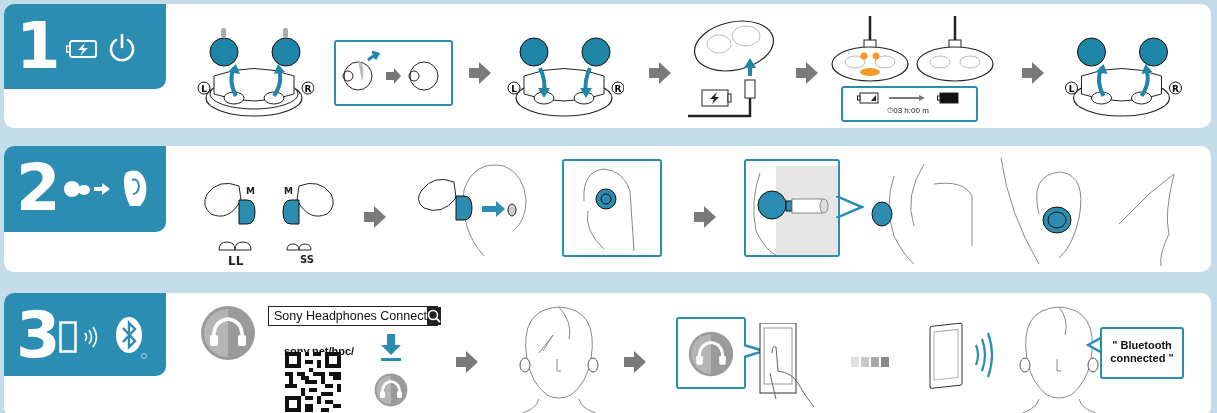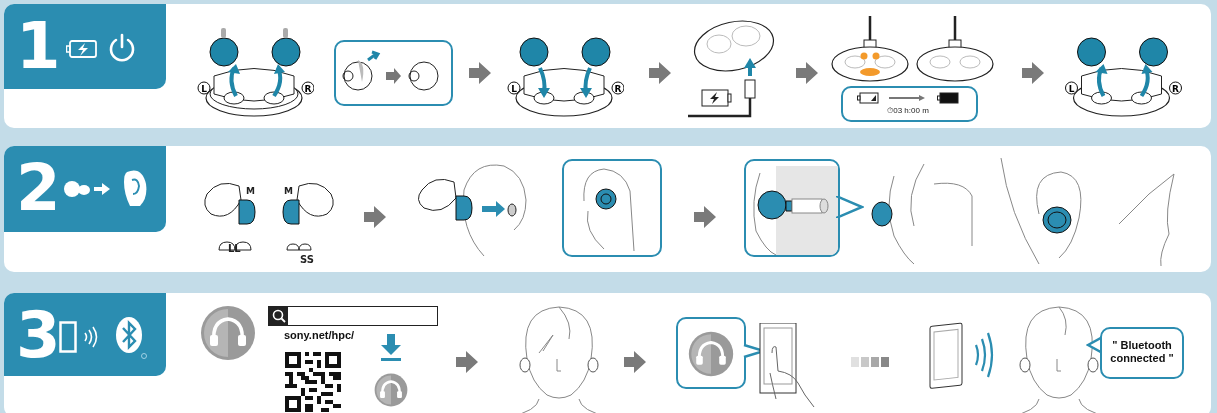--- a/index.html
+++ b/index.html
@@ -7,28 +7,28 @@
   .panel{position:absolute;left:4px;width:1207px;background:#fff;border-radius:10px;overflow:hidden;}
   .p1{top:4px;height:124px;}
   .p2{top:146px;height:126px;}
   .p3{top:293px;height:124px;}
   .badge{position:absolute;left:0;top:0;width:162px;height:85px;background:#2b8db1;border-radius:0 0 10px 0;color:#fff;}
   .p2 .badge{height:86px;}
   .p3 .badge{height:83px;}
   .num{position:absolute;left:12px;top:2px;font-family:"DejaVu Sans",sans-serif;font-weight:bold;font-size:64px;line-height:80px;}
   .ico{position:absolute;}
   .arrow{position:absolute;width:22px;height:22px;}
-  .box{position:absolute;border:2.5px solid #2b8db1;border-radius:10px;background:#fff;}
+  .box{position:absolute;border:2.5px solid #2b8db1;border-radius:3px;background:#fff;}
   .abs{position:absolute;}
   svg{display:block;}
   .label{position:absolute;font-weight:bold;font-size:9px;color:#222;}
   .search-box{position:absolute;left:264px;top:13px;width:168px;height:18px;border:1.5px solid #222;background:#fff;display:flex;align-items:center;}
   .search-text{font-family:"Liberation Sans",sans-serif;font-size:12.5px;color:#111;padding-left:5px;flex:1;white-space:nowrap;}
   .search-btn{width:19px;height:18px;background:#222;display:flex;align-items:center;justify-content:center;}
-  .url{position:absolute;left:280px;top:36px;font-family:"Liberation Sans",sans-serif;font-weight:bold;font-size:11px;color:#111;}
+  .url{position:absolute;left:280px;top:52px;font-family:"Liberation Sans",sans-serif;font-weight:bold;font-size:11px;color:#111;}
   .bubble-text{position:absolute;font-family:"Liberation Sans",sans-serif;font-weight:bold;font-size:11px;color:#111;text-align:center;line-height:13px;}
   .charge-time{position:absolute;font-family:"Liberation Sans",sans-serif;font-size:8px;color:#222;}
 </style>
 </head>
 <body>
 
 <div class="panel p1">
   <div class="badge">
     <div class="num">1</div>
     <svg class="ico" style="left:62px;top:35px" width="32" height="20" viewBox="0 0 32 20">
@@ -192,21 +192,21 @@
   <svg class="abs" style="left:195px;top:28px" width="140" height="90" viewBox="0 0 140 90">
     <path d="M8 20 Q20 4 40 12 L42 26 Q30 48 12 40 Q2 32 8 20 Z" fill="#fff" stroke="#222"></path>
     <path d="M40 26 h8 q8 0 8 12 q0 12 -8 12 h-8 z" fill="#2b8db1" stroke="#111"></path>
     <path d="M132 20 Q120 4 100 12 L98 26 Q110 48 128 40 Q138 32 132 20 Z" fill="#fff" stroke="#222"></path>
     <path d="M100 26 h-8 q-8 0 -8 12 q0 12 8 12 h8 z" fill="#2b8db1" stroke="#111"></path>
     <path d="M20 76 q0 -8 8 -8 q8 0 8 8 z M36 76 q0 -8 8 -8 q8 0 8 8 z" fill="#fff" stroke="#222"></path>
     <path d="M88 76 q0 -6 6 -6 q6 0 6 6 z M100 76 q0 -6 6 -6 q6 0 6 6 z" fill="#fff" stroke="#222"></path>
   </svg>
   <div class="label" style="left:242px;top:40px">M</div>
   <div class="label" style="left:280px;top:40px">M</div>
-  <div class="label" style="left:224px;top:97px;font-size:10px">LL</div>
+  <div class="label" style="left:224px;top:108px;font-size:12px">LL</div>
   <div class="label" style="left:296px;top:108px;font-size:10px">SS</div>
 
   <svg class="arrow" style="left:360px;top:60px" viewBox="0 0 22 22">
       <path d="M0 6h10V0l12 11-12 11v-6H0z" fill="#7a7a7a"></path>
     </svg>
 
   <svg class="abs" style="left:410px;top:14px" width="130" height="100" viewBox="0 0 130 100">
     <path d="M70 96 Q46 70 50 30 Q60 0 90 6 Q110 14 112 40 Q112 60 100 70" fill="none" stroke="#888"></path>
     <path d="M8 30 Q20 14 40 22 L42 38 Q28 56 10 48 Q0 40 8 30 Z" fill="#fff" stroke="#222"></path>
     <path d="M42 36 h8 q8 0 8 12 q0 12 -8 12 h-8 z" fill="#2b8db1" stroke="#111"></path>
@@ -275,20 +275,21 @@
 
   <svg class="abs" style="left:196px;top:12px" width="56" height="56" viewBox="0 0 56 56">
     <circle cx="28" cy="28" r="27" fill="#9a9a9a"></circle>
     <path d="M28 52 A24 24 0 0 1 28 4" fill="#b5b5b5"></path>
     <path d="M14 36 Q12 16 28 14 Q44 16 42 36" fill="none" stroke="#fff" stroke-width="3.5"></path>
     <rect x="10" y="30" width="8" height="11" rx="2" fill="#fff"></rect>
     <rect x="38" y="30" width="8" height="11" rx="2" fill="#fff"></rect>
   </svg>
 
   <div class="search-box">
+    <span class="search-text">Sony Headphones Connect</span>
     <span class="search-btn">
       <svg width="14" height="14" viewBox="0 0 14 14">
           <circle cx="6" cy="6" r="4.5" fill="none" stroke="#fff" stroke-width="1.6"></circle>
           <line x1="9.5" y1="9.5" x2="13" y2="13" stroke="#fff" stroke-width="1.8"></line>
         </svg>
     </span>
   </div>
   <div class="url">sony.net/hpc/</div>
 
   <svg class="abs" style="left:281px;top:58px" width="56" height="62" viewBox="0 0 14 15" shape-rendering="crispEdges">

